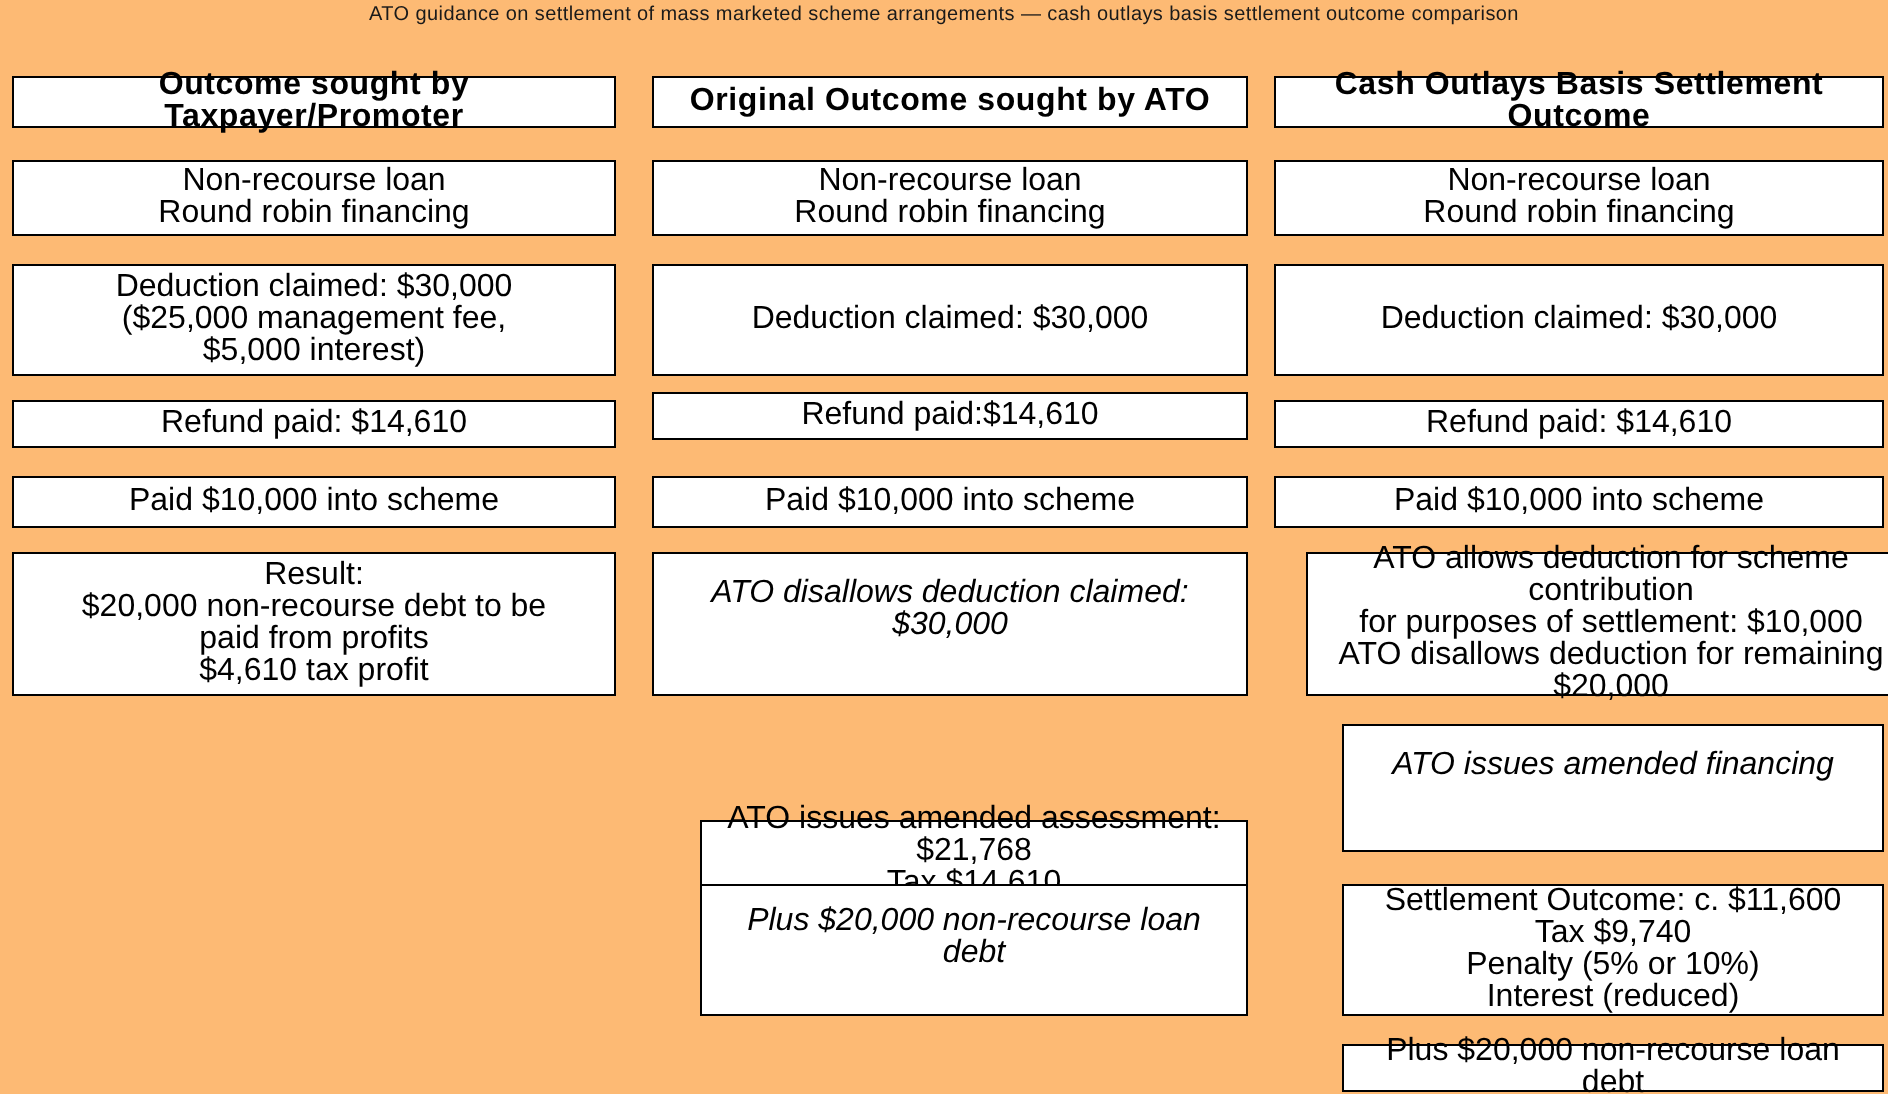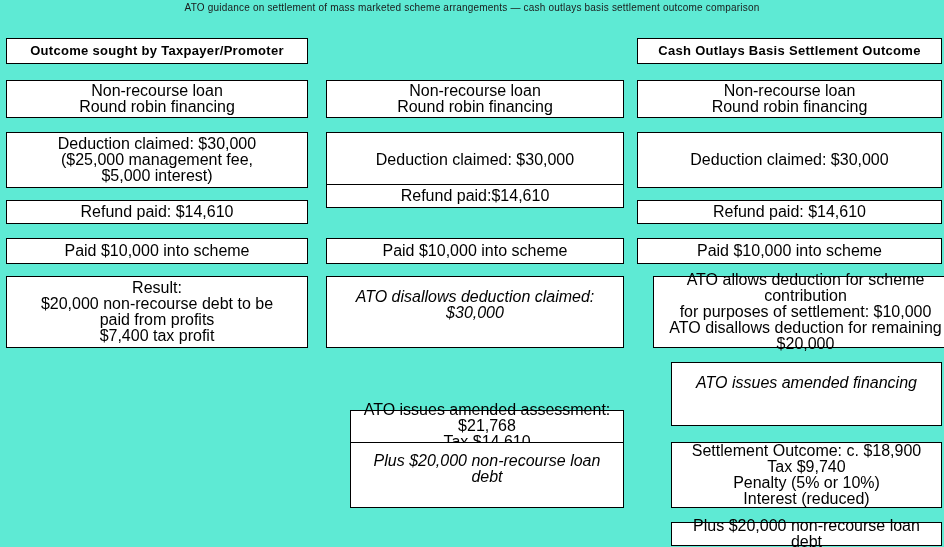--- a/index.html
+++ b/index.html
@@ -11,21 +11,21 @@
     width: 944px;
     height: 547px;
     position: relative;
     font-family: "Liberation Sans", sans-serif;
     overflow: hidden;
   }
   .page {
     position: relative;
     width: 944px;
     height: 547px;
-    background: #5eead4;
+    background: #fdba74;
   }
   .top-note {
     position: absolute;
     top: 2px;
     left: 0;
     width: 944px;
     text-align: center;
     color: #1a1a1a;
     font-size: 10px;
     letter-spacing: 0.2px;
@@ -50,21 +50,21 @@
     display: flex;
     align-items: center;
     justify-content: center;
     text-align: center;
     font-size: 16px;
     line-height: 16px;
     padding: 4px 6px;
   }
   .header-box {
     font-weight: bold;
-    font-size: 13px;
+    font-size: 16px;
     letter-spacing: 0.3px;
   }
   .box .lines {
     width: 100%;
     white-space: pre-line;
   }
   .top-align { align-items: flex-start; font-style: italic; }
 </style>
 </head>
 <body>
@@ -89,33 +89,36 @@
     <div class="box" style="left:4px; top:200px; width:302px; height:24px;">
       <div class="lines">Refund paid: $14,610</div>
     </div>
     <div class="box" style="left:4px; top:238px; width:302px; height:26px;">
       <div class="lines">Paid $10,000 into scheme</div>
     </div>
     <div class="box" style="left:4px; top:276px; width:302px; height:72px;">
       <div class="lines">Result:
 $20,000 non-recourse debt to be
 paid from profits
-$7,400 tax profit</div>
+$4,610 tax profit</div>
     </div>
   </div>
 
   <div class="col col-2">
+    <div class="box header-box" style="left:4px; top:38px; width:298px; height:26px;">
+      <div class="lines">Original Outcome sought by ATO</div>
+    </div>
     <div class="box" style="left:4px; top:80px; width:298px; height:38px;">
       <div class="lines">Non-recourse loan
 Round robin financing</div>
     </div>
     <div class="box" style="left:4px; top:132px; width:298px; height:56px;">
       <div class="lines">Deduction claimed: $30,000</div>
     </div>
-    <div class="box" style="left:4px; top:184px; width:298px; height:24px;align-items:center;">
+    <div class="box" style="left:4px; top:196px; width:298px; height:24px;align-items:center;">
       <div class="lines">Refund paid:$14,610</div>
     </div>
     <div class="box" style="left:4px; top:238px; width:298px; height:26px;">
       <div class="lines">Paid $10,000 into scheme</div>
     </div>
     <div class="box top-align" style="left:4px; top:276px; width:298px; height:72px; padding-top:12px;">
       <div class="lines">ATO disallows deduction claimed: $30,000</div>
     </div>
     <div class="box" style="left:28px; top:362px; width:274px; height:64px;margin-top:48px;">
       <div class="lines">ATO issues amended assessment: $21,768
@@ -147,21 +150,21 @@
     </div>
     <div class="box" style="left:16px; top:276px; width:305px; height:72px;">
       <div class="lines">ATO allows deduction for scheme contribution
 for purposes of settlement: $10,000
 ATO disallows deduction for remaining $20,000</div>
     </div>
     <div class="box top-align" style="left:34px; top:362px; width:271px; height:64px; padding-top:12px;">
       <div class="lines">ATO issues amended financing</div>
     </div>
     <div class="box" style="left:34px; top:442px; width:271px; height:66px;">
-      <div class="lines">Settlement Outcome: c. $18,900
+      <div class="lines">Settlement Outcome: c. $11,600
 Tax $9,740
 Penalty (5% or 10%)
 Interest (reduced)</div>
     </div>
     <div class="box" style="left:34px; top:522px; width:271px; height:24px;">
       <div class="lines">Plus $20,000 non-recourse loan debt</div>
     </div>
   </div>
 
 </div>

